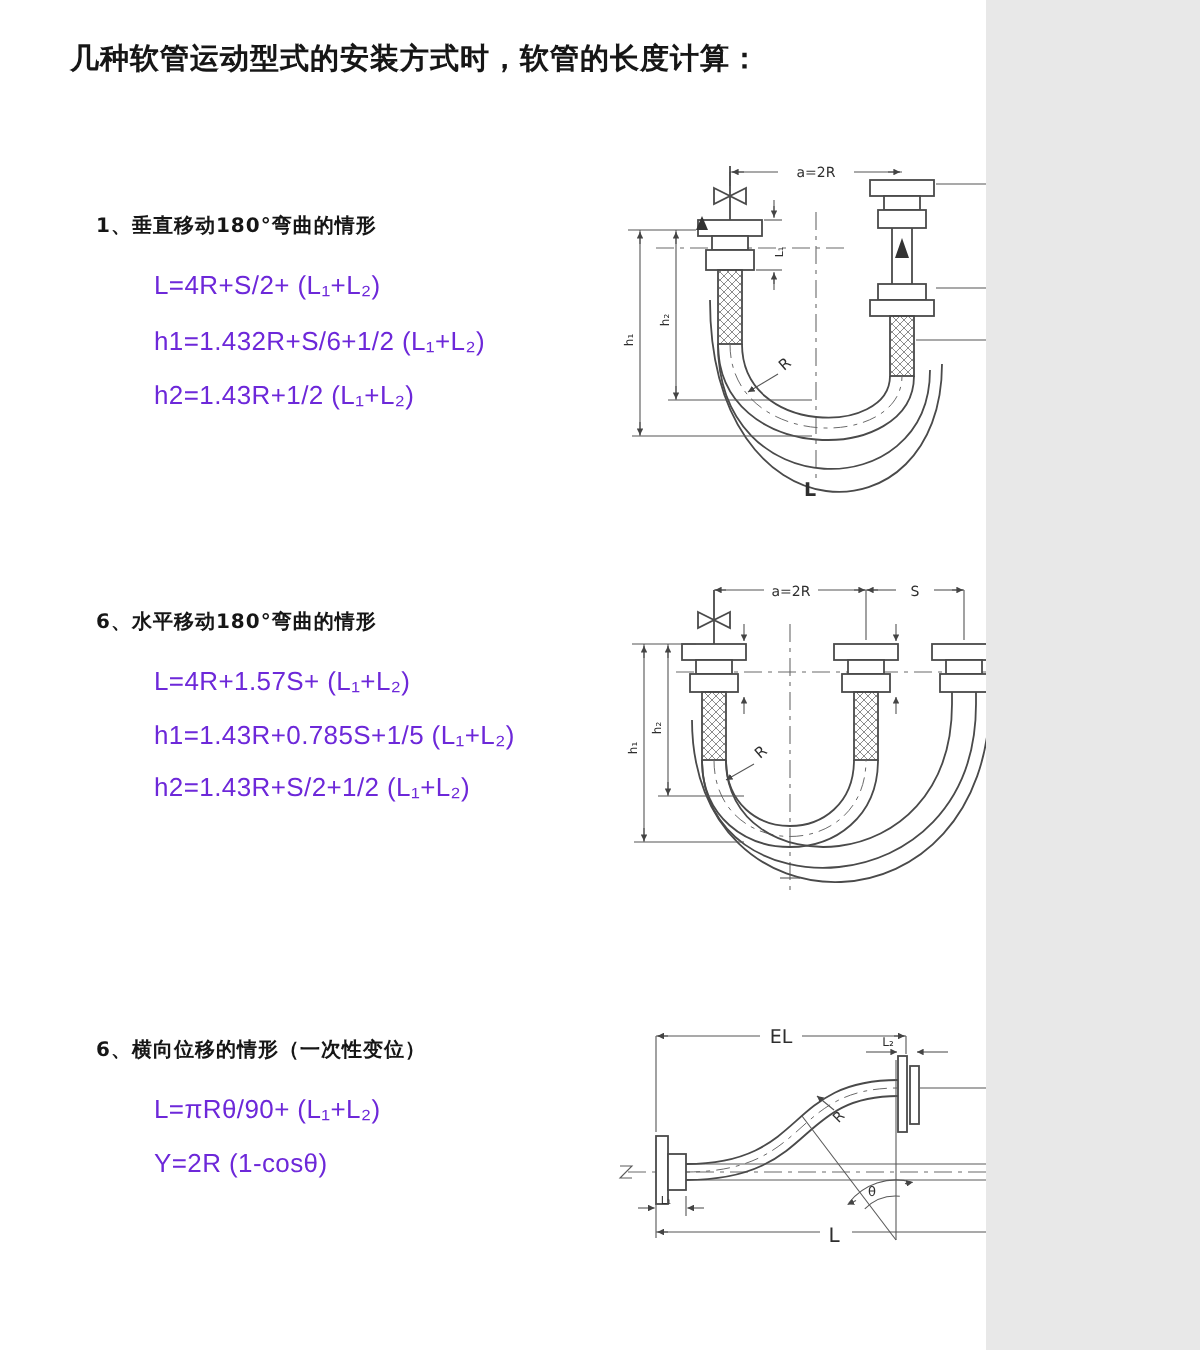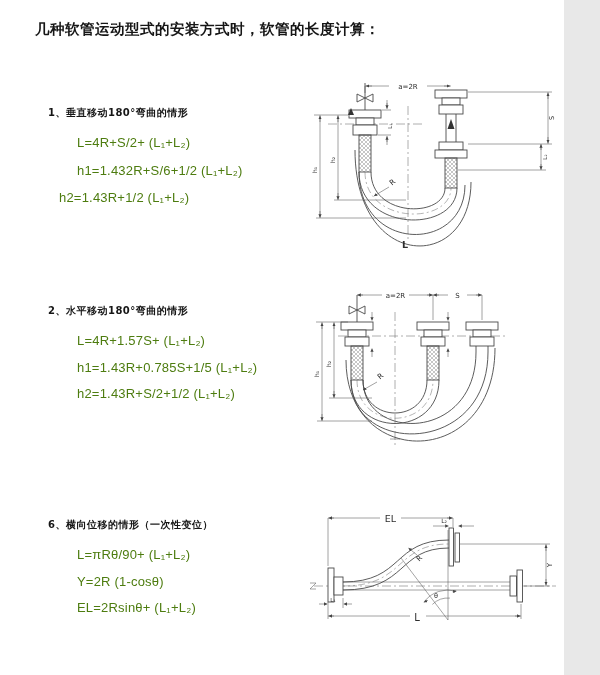--- a/index.html
+++ b/index.html
@@ -1,52 +1,51 @@
 <!DOCTYPE html>
 <html><head>
 <meta charset="utf-8">
 <style>
   html,body{margin:0;padding:0;background:#e8e8e8;}
-  .page{position:relative;width:564px;height:675px;background:#ffffff;overflow:hidden;
+  .page{position:relative;width:493px;height:675px;background:#ffffff;overflow:hidden;
         font-family:"DejaVu Sans","Liberation Sans",sans-serif;color:#161616;}
   .doc-title{position:absolute;left:35px;top:20px;font-size:14.5px;font-weight:700;letter-spacing:.5px;}
   .sec-heading{position:absolute;font-size:10px;font-weight:700;letter-spacing:.5px;}
   .formula{position:absolute;font-size:13px;font-weight:400;font-family:"Liberation Sans","DejaVu Sans",sans-serif;
-           letter-spacing:.2px;color:#4d7c0f;}
+           letter-spacing:.2px;color:#6d28d9;}
   svg{position:absolute;}
   svg text{fill:#2e2e2e;font-family:"DejaVu Sans","Liberation Sans",sans-serif;}
   svg .ln{stroke:#4a4a4a;stroke-width:.9;fill:none;}
   svg .thin{stroke:#5a5a5a;stroke-width:.55;fill:none;}
   svg .dim{stroke:#555;stroke-width:.55;fill:none;}
   svg .cl{stroke:#6a6a6a;stroke-width:.55;fill:none;stroke-dasharray:9 3 2 3;}
   svg .hose{stroke:#4a4a4a;stroke-width:.9;fill:none;}
   svg .hosec{stroke:#6a6a6a;stroke-width:.5;fill:none;stroke-dasharray:7 3 2 3;}
   svg .fl{fill:#ffffff;stroke:#4a4a4a;stroke-width:.9;}
 </style>
 </head>
 <body>
 
 <div class="page">
 
   <div class="doc-title">几种软管运动型式的安装方式时，软管的长度计算：</div>
 
   <div class="sec-heading" style="left:48px;top:106px">1、垂直移动180°弯曲的情形</div>
   <div class="formula" style="left:77px;top:135px">L=4R+S/2+ (L₁+L₂)</div>
   <div class="formula" style="left:77px;top:163px">h1=1.432R+S/6+1/2 (L₁+L₂)</div>
-  <div class="formula" style="left:59px;top:190px">h2=1.43R+1/2 (L₁+L₂)</div>
-
-  <div class="sec-heading" style="left:48px;top:304px">2、水平移动180°弯曲的情形</div>
+  <div class="formula" style="left:77px;top:190px">h2=1.43R+1/2 (L₁+L₂)</div>
+
+  <div class="sec-heading" style="left:48px;top:304px">6、水平移动180°弯曲的情形</div>
   <div class="formula" style="left:77px;top:333px">L=4R+1.57S+ (L₁+L₂)</div>
   <div class="formula" style="left:77px;top:360px">h1=1.43R+0.785S+1/5 (L₁+L₂)</div>
   <div class="formula" style="left:77px;top:386px">h2=1.43R+S/2+1/2 (L₁+L₂)</div>
 
   <div class="sec-heading" style="left:48px;top:518px">6、横向位移的情形（一次性变位）</div>
   <div class="formula" style="left:77px;top:547px">L=πRθ/90+ (L₁+L₂)</div>
   <div class="formula" style="left:77px;top:574px">Y=2R (1-cosθ)</div>
-  <div class="formula" style="left:77px;top:600px">EL=2Rsinθ+ (L₁+L₂)</div>
 
   <svg style="left:310px;top:70px" width="280" height="185" viewBox="0 0 280 185">
     <defs>
       <marker id="d1ar" markerWidth="7" markerHeight="6" refX="6" refY="3" orient="auto">
           <path d="M0,0L6,3L0,6Z" fill="#444"></path>
         </marker>
       <pattern id="d1ht" width="4" height="4" patternUnits="userSpaceOnUse">
           <path d="M0,4L4,0M0,0L4,4" stroke="#8c8c8c" stroke-width="0.5"></path>
         </pattern>
     </defs>

